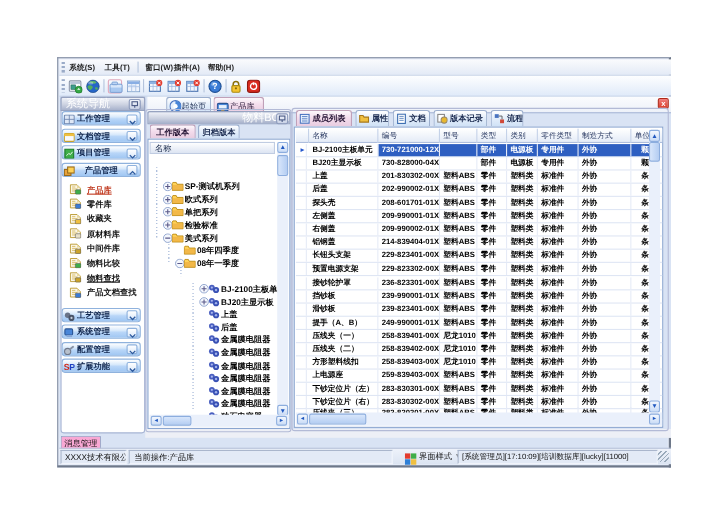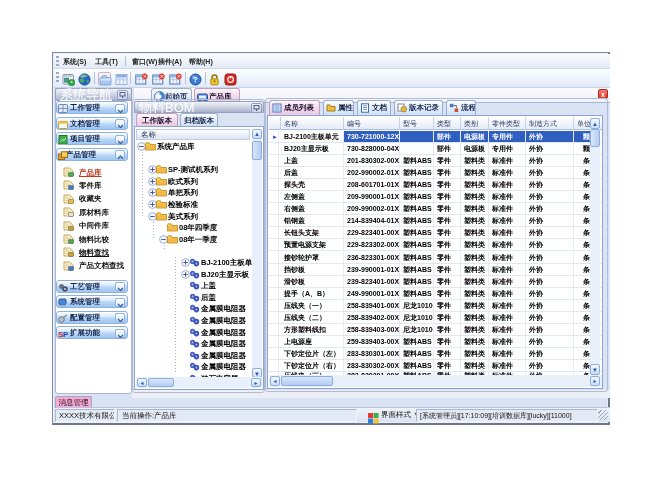--- a/index.html
+++ b/index.html
@@ -5,29 +5,29 @@
 html,body{width:660px;height:477px;background:#fff;overflow:hidden;}
 .abs{position:absolute;}
 #win{position:absolute;left:52px;top:52px;width:558px;height:373px;background:#d9e3f4;border-style:solid;border-width:1px 2px 2px 1px;border-color:#828ca0 #6e7889 #6e7889 #828ca0;box-shadow:inset 0 0 0 1px #e9eef9;}
 .menubar{position:absolute;left:1px;top:1px;width:556px;height:15px;background:linear-gradient(#fafbfd,#e3eaf6);border-bottom:1px solid #cfd9ea;}
 .menu{position:absolute;top:3px;font-size:7px;font-weight:bold;color:#222;}
 .grip{position:absolute;width:3px;background:repeating-linear-gradient(180deg,#9aabc8 0 2px,transparent 2px 4px);}
 .toolbar{position:absolute;left:1px;top:16px;width:556px;height:19px;background:linear-gradient(#fdfeff,#e0eaf9);border-bottom:1px solid #c7d4ea;}
 .tsep{position:absolute;top:3px;width:1px;height:12px;background:#b4c3dc;}
 .ticon{position:absolute;top:3px;width:13px;height:13px;}
 .client{position:absolute;left:1px;top:35px;width:556px;height:310px;background:#d9e3f4;}
-.phdr{background:linear-gradient(180deg,#f0f2f8 0%,#ccd2e1 55%,#a8b2cc 100%);color:#fff;font-size:13px;border:1px solid #97a3c0;border-radius:2px 2px 0 0;text-decoration:underline;}
+.phdr{background:linear-gradient(180deg,#f0f2f8 0%,#ccd2e1 55%,#a8b2cc 100%);color:#fff;font-size:10px;border:1px solid #97a3c0;border-radius:2px 2px 0 0;}
 .pin{position:absolute;width:11px;height:10px;background:linear-gradient(#f2f5fb,#c9d2e6);border:1px solid #8e9cbd;border-radius:2px;color:#4a5a85;font-size:7px;text-align:center;line-height:9px;}
 .navsec{position:absolute;left:2px;width:72px;height:13px;background:linear-gradient(180deg,#ffffff 0%,#d8e9fb 40%,#b9d6f8 55%,#9fc6f2 100%);border:1px solid #8fb2dd;border-radius:3px;font-size:7.5px;font-weight:bold;color:#10264e;line-height:12px;}
 .chev{position:absolute;right:2px;top:1.5px;width:10px;height:9px;background:linear-gradient(#ffffff,#dce9fa);border:1px solid #8fb2dd;border-radius:2px;}
 .chev svg{display:block;margin:2px auto 0;}
 .navitem{position:absolute;left:10px;font-size:7.5px;font-weight:bold;color:#111;height:12px;line-height:12px;}
 .tab-blue{background:linear-gradient(180deg,#ffffff,#e7f0fb 40%,#cfe1f6);border:1px solid #9cafce;border-bottom:none;border-radius:3px 3px 0 0;color:#1b2b50;}
 .tab-pink{background:linear-gradient(180deg,#fcf8fb,#f3dcec 45%,#e8cce0);border:1px solid #c0a0b8;border-bottom:none;border-radius:3px 3px 0 0;color:#201030;}
-.dtab{position:absolute;top:0;height:15px;font-size:7.5px;font-weight:bold;line-height:15px;white-space:nowrap;overflow:hidden;}
+.dtab{position:absolute;top:0;height:15px;font-size:7.5px;font-weight:normal;line-height:15px;white-space:nowrap;overflow:hidden;}
 .ptab{position:absolute;top:0;height:13px;font-size:7.5px;font-weight:bold;line-height:13px;white-space:nowrap;overflow:hidden;}
 .treerow{position:absolute;height:11px;font-size:7.5px;font-weight:bold;line-height:11px;color:#000;white-space:nowrap;}
 .grow{position:absolute;height:12px;font-size:7px;font-weight:bold;line-height:12px;color:#000;white-space:nowrap;overflow:hidden;}
 .gcell{position:absolute;top:0;height:12px;padding-left:3px;border-right:1px solid #e6ebf7;overflow:hidden;}
 .ghcell{position:absolute;top:0;height:13px;padding-left:3px;font-size:7px;color:#25355e;border-right:1px solid #c5d2e8;line-height:13px;overflow:hidden;white-space:nowrap;}
 .sbtn{position:absolute;background:linear-gradient(#f4f8fe,#cadcf6);border:1px solid #8cadde;border-radius:2px;}
 .sthumb{position:absolute;background:linear-gradient(90deg,#d8e6fb,#b4cdf2);border:1px solid #8cadde;border-radius:2px;}
 .sthumbh{position:absolute;background:linear-gradient(#d8e6fb,#b4cdf2);border:1px solid #8cadde;border-radius:2px;}
 .strack{position:absolute;background:#eaf0fb;}
 .arrow{font-size:6px;color:#2058c0;text-align:center;line-height:9px;display:block;font-weight:bold;}
@@ -150,21 +150,21 @@
           </svg>
         </div></div>
 <div class="navsec" style="top:44px;padding-left:13px;">项目管理<span style="position:absolute;left:1px;top:2px;"><svg width="10" height="9" viewBox="0 0 10 9">
             <rect x="1" y="0.5" width="8" height="8.5" fill="#3fae49" stroke="#1d7a28"></rect>
             <path d="M2.5 6.5l2-2 1.5 1 2-2.5" stroke="#fff" fill="none" stroke-width="0.8"></path>
           </svg></span><div class="chev">
           <svg width="9" height="8" viewBox="0 0 9 8">
             <path d="M2 3l2.5 2.5L7 3" fill="none" stroke="#2d5a9e" stroke-width="1.2"></path>
           </svg>
         </div></div>
-<div class="navsec" style="top:59.5px;padding-left:9px;">产品管理<span style="position:absolute;left:1px;top:2px;"><svg width="10" height="9" viewBox="0 0 10 9">
+<div class="navsec" style="top:59.5px;padding-left:20px;">产品管理<span style="position:absolute;left:1px;top:2px;"><svg width="10" height="9" viewBox="0 0 10 9">
             <rect x="0.5" y="3" width="6" height="5.5" fill="#e8a33d" stroke="#9a6a18"></rect>
             <rect x="3.5" y="0.8" width="6" height="5.5" fill="#ffd257" stroke="#9a6a18"></rect>
           </svg></span><div class="chev">
           <svg width="9" height="8" viewBox="0 0 9 8">
             <path d="M2 5.5l2.5-2.5 2.5 2.5" fill="none" stroke="#2d5a9e" stroke-width="1.2"></path>
           </svg>
         </div></div>
 <div class="navitem" style="left:9px;top:78.5px;color:#c03a20;text-decoration:underline;"><span style="position:absolute;left:0px;top:0.5px;"><svg width="11" height="10" viewBox="0 0 11 10">
             <path d="M1 1h6l3 3v5H1z" fill="#fbf6e8" stroke="#b8962a" stroke-width="0.8"></path>
             <path d="M7 1l3 3H7z" fill="#e8d8a0"></path>
@@ -243,39 +243,28 @@
             <text x="5" y="7.5" font-size="8" font-weight="bold" fill="#2040c0" font-family="Liberation Sans, sans-serif">P</text>
           </svg></span><div class="chev">
           <svg width="9" height="8" viewBox="0 0 9 8">
             <path d="M2 3l2.5 2.5L7 3" fill="none" stroke="#2d5a9e" stroke-width="1.2"></path>
           </svg>
         </div></div>
 <div class="abs" style="left:78px;top:302px;width:478px;height:8px;background:#edeff6;"></div>
 <div class="abs" style="left:78px;top:11px;width:133px;height:294px;border:1px solid #b3bad6;border-radius:3px;"></div>
 <div class="abs" style="left:211px;top:10px;width:343px;height:294px;border:1px solid #b3bad6;border-radius:3px;"></div>
 <div class="abs" style="left:80px;top:13px;width:130px;height:291px;">
-<div class="phdr abs" style="left:0;top:0;width:130px;height:12px;padding-left:4px;line-height:11px;">物料BOM<div class="pin" style="right:1px;top:1px;"><svg width="9" height="8">
+<div class="phdr abs" style="left:0;top:0;width:130px;height:12px;padding-left:4px;line-height:11px;text-align:right;">物料BOM<div class="pin" style="right:1px;top:1px;"><svg width="9" height="8">
               <rect x="2" y="1.5" width="5" height="3.5" fill="none" stroke="#4a5a85" stroke-width="1"></rect>
               <line x1="4.5" y1="5" x2="4.5" y2="7" stroke="#4a5a85"></line>
             </svg></div></div>
 <div class="ptab tab-pink" style="left:2px;top:12px;width:42px;text-align:center;">工作版本</div>
 <div class="ptab tab-blue" style="left:46px;top:12px;width:38px;text-align:center;">归档版本</div>
 <div class="abs" style="left:0;top:25px;width:130px;height:264px;background:#fff;border:1px solid #8aa5d0;overflow:hidden;">
 <div class="abs" style="left:1px;top:2px;width:114px;height:11px;background:linear-gradient(#fdfdfe,#dde5f3);border:1px solid #c0cce2;font-size:7.5px;color:#203050;line-height:10px;padding-left:4px;">名称</div>
-<div class="treerow" style="left:0;top:14.0px;width:116px;">
-            <span style="position:absolute;left:2px;top:1px;"><svg width="9" height="9" viewBox="0 0 9 9">
-                <circle cx="4.5" cy="4.5" r="3.9" fill="#f4f7fd" stroke="#93a7cf" stroke-width="0.9"></circle>
-                <line x1="2.2" y1="4.5" x2="6.8" y2="4.5" stroke="#5a5a8a" stroke-width="1"></line>
-              </svg></span>
-            <span style="position:absolute;left:10px;top:1px;"><svg width="11" height="9" viewBox="0 0 11 9">
-                <path d="M0.5 2 L0.5 8 L10.5 8 L10.5 2.5 L4.95 2.5 L4.18 0.8 L1.2 0.8 Z" fill="#ffd257" stroke="#b8860b" stroke-width="0.8"></path>
-                <rect x="0.8" y="3.2" width="9.4" height="4.6" fill="#e8a33d" opacity="0.55"></rect>
-              </svg></span>
-            <span style="position:absolute;left:22px;top:0;white-space:nowrap;">系统产品库</span>
-          </div>
 <div class="treerow" style="left:0;top:37.2px;width:116px;">
             <span style="position:absolute;left:13px;top:1px;"><svg width="9" height="9" viewBox="0 0 9 9">
                 <circle cx="4.5" cy="4.5" r="3.9" fill="#f4f7fd" stroke="#93a7cf" stroke-width="0.9"></circle>
                 <line x1="2.2" y1="4.5" x2="6.8" y2="4.5" stroke="#5a5a8a" stroke-width="1"></line>
                 <line x1="4.5" y1="2.2" x2="4.5" y2="6.8" stroke="#5a5a8a" stroke-width="1"></line>
               </svg></span>
             <span style="position:absolute;left:21px;top:1px;"><svg width="11" height="9" viewBox="0 0 11 9">
                 <path d="M0.5 2 L0.5 8 L10.5 8 L10.5 2.5 L4.95 2.5 L4.18 0.8 L1.2 0.8 Z" fill="#ffd257" stroke="#b8860b" stroke-width="0.8"></path>
                 <rect x="0.8" y="3.2" width="9.4" height="4.6" fill="#e8a33d" opacity="0.55"></rect>
               </svg></span>

